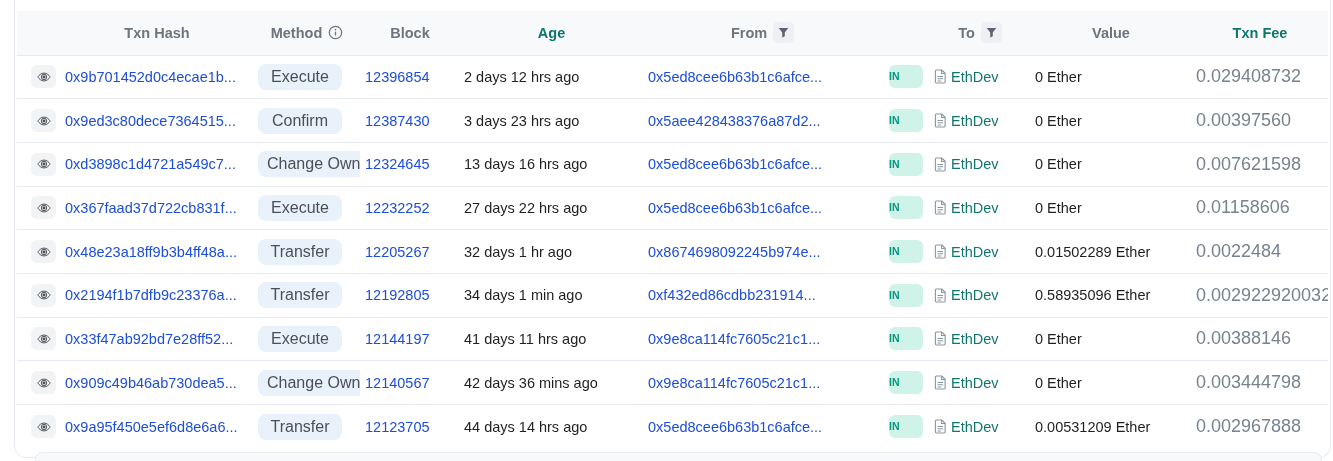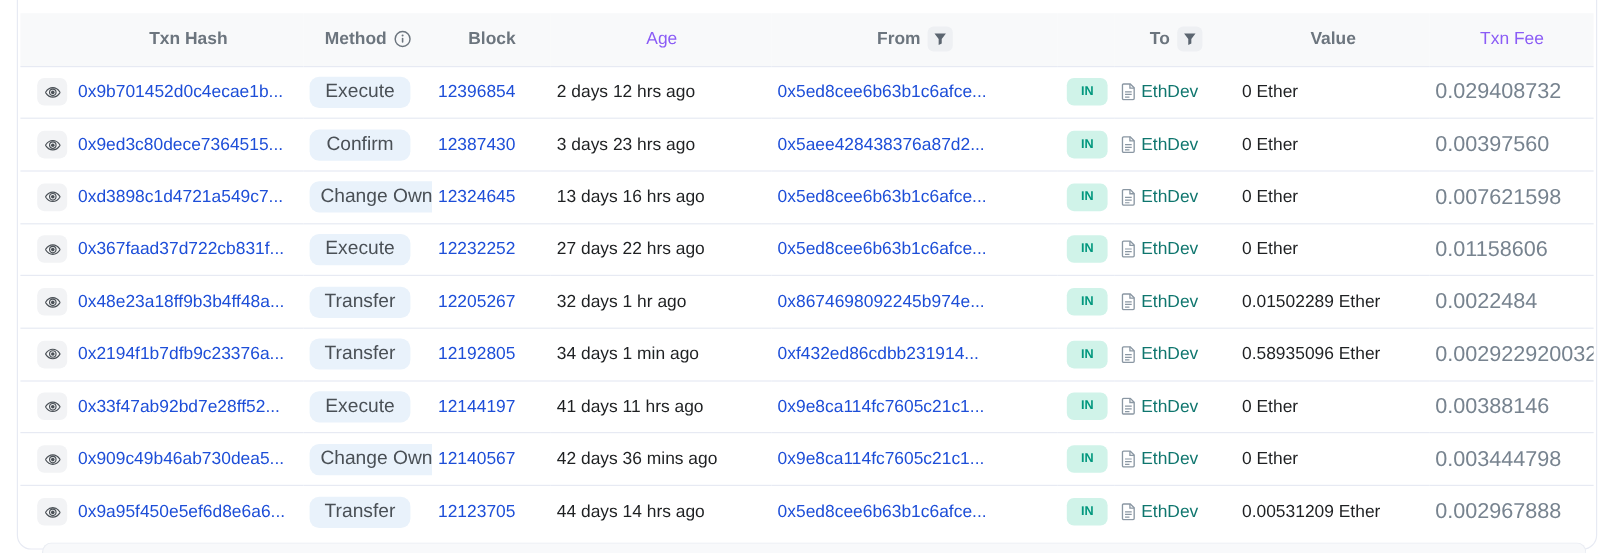--- a/index.html
+++ b/index.html
@@ -15,35 +15,35 @@
     background:#f8f9fa; height:44px; text-align:center; vertical-align:middle;
     font-size:14.5px; font-weight:700; color:#6c757e; padding:0 4px 0 5px;
     white-space:nowrap;
   }
   tbody td {
     height:43.7px; vertical-align:middle; border-top:1px solid #e7eaf3;
     font-size:14.5px; color:#1e2022; padding:0 4px 0 5px; white-space:nowrap;
     overflow:hidden;
   }
   .th-inner { display:inline-flex; align-items:center; gap:6px; }
-  .sort-link { color:#8b5cf6; cursor:pointer; text-decoration:none; font-weight:400; }
+  .sort-link { color:#0f766e; cursor:pointer; text-decoration:none; font-weight:700; }
   a.lnk { color:#1d4ed8; text-decoration:none; cursor:pointer; }
   .eye-btn {
     width:25px; height:23px; margin-left:9px; background:#f2f3f5; border:none;
     border-radius:6px; display:flex; align-items:center; justify-content:center;
     cursor:pointer; padding:0;
   }
   .method-badge {
     display:inline-block; min-width:84px; padding:0 9px; height:26px;
     line-height:26px; text-align:center; background:#e9f2fb; color:#4a5056;
     font-size:16px; border-radius:8px;
   }
   .dir-badge {
     display:inline-block; width:34px; height:23px; line-height:23px;
-    text-align:center; background:#d0f3e9; color:#02977e; font-weight:700;
+    background:#d0f3e9; color:#02977e; font-weight:700;
     font-size:10.5px; border-radius:6px; margin-left:3px;
   }
   .filter-btn {
     width:21px; height:21px; background:#eef0f3; border:none; border-radius:5px;
     display:inline-flex; align-items:center; justify-content:center;
     cursor:pointer; padding:0;
   }
   .to-cell { display:flex; align-items:center; gap:4px; color:#0f766e; text-decoration:none; }
   .fee { font-size:18px; color:#77838f; }
   .footer-strip {

